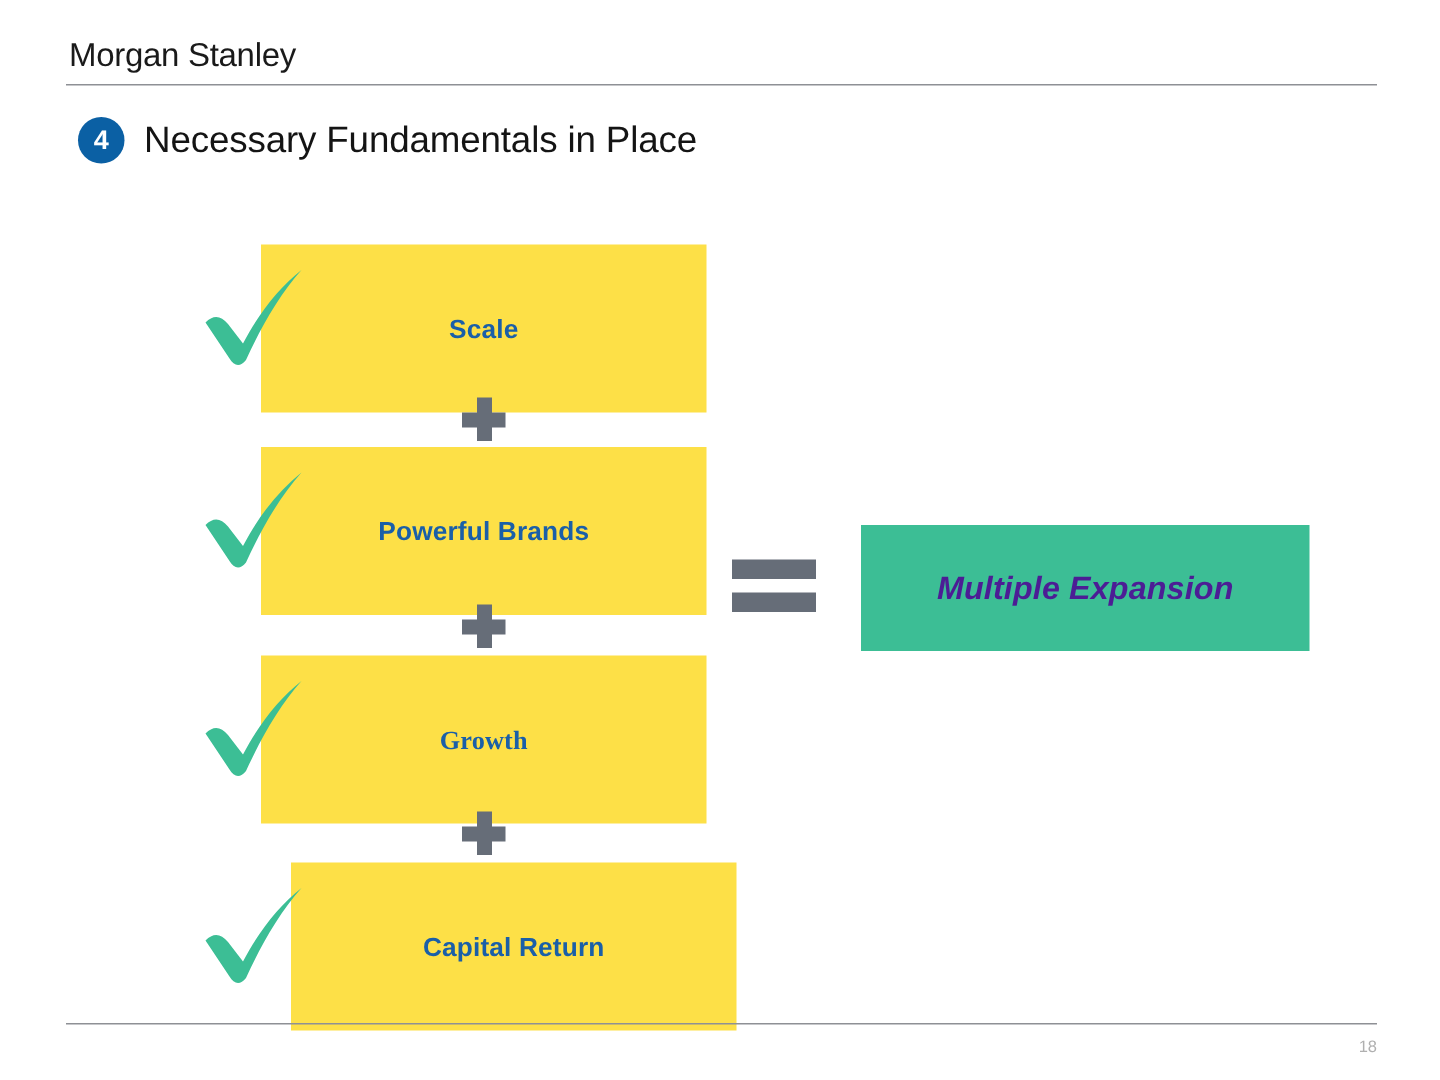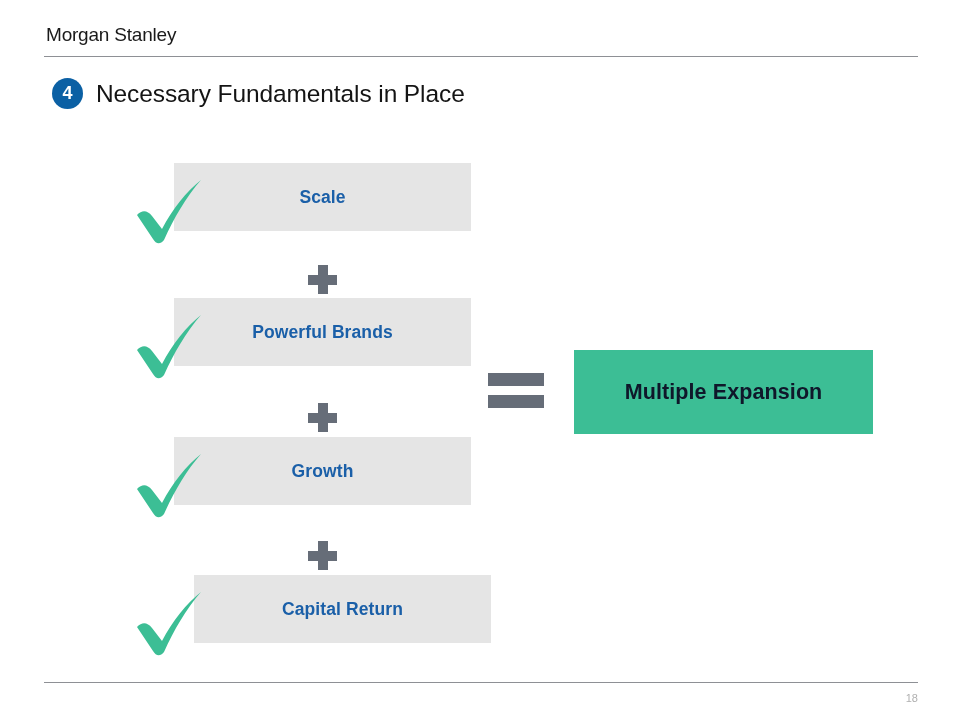--- a/index.html
+++ b/index.html
@@ -7,21 +7,21 @@
     width:960px; height:720px;
     background:#ffffff;
     font-family:"Liberation Sans", sans-serif;
     overflow:hidden;
   }
   .slide { position:relative; width:960px; height:720px; background:#fff; }
 
   
   .brand {
     position:absolute; left:46px; top:24px;
-    font-size:19px; font-weight:400; letter-spacing:-0.2px;
+    font-size:22px; font-weight:400; letter-spacing:-0.2px;
     color:#1a1a1a; white-space:nowrap;
   }
   .header-rule {
     position:absolute; left:44px; top:56px; width:874px; height:0;
     border-top:1.4px solid #8e9095;
   }
 
   
   .title-row {
     position:absolute; left:52px; top:78px;
@@ -37,31 +37,31 @@
   .title-text {
     font-size:24.5px; font-weight:400; color:#141414;
     letter-spacing:-0.1px; white-space:nowrap;
   }
 
   
   .diagram { position:absolute; left:0; top:0; width:960px; height:720px; }
 
   .term-box {
     position:absolute;
-    left:174px; width:297px; height:68px;
-    background:#e5e5e5;
+    left:174px; width:297px; height:112px;
+    background:#fde047;
     display:flex; align-items:center; justify-content:center;
   }
   .term-label {
     font-size:17.5px; font-weight:700; color:#1a5fa8;
     letter-spacing:0.1px; white-space:nowrap;
   }
   .term-box.b0 { top:163px; }
   .term-box.b1 { top:298px; }
-  .term-box.b2 { top:437px; }
+  .term-box.b2 { top:437px;font-family:Liberation Serif, serif; }
   .term-box.b3 { top:575px;margin-left:20px; }
 
   .check {
     position:absolute; left:133px; width:74px; height:72px;
     pointer-events:none;
   }
   .check.c0 { top:175px; }
   .check.c1 { top:310px; }
   .check.c2 { top:449px; }
   .check.c3 { top:587px; }
@@ -84,22 +84,22 @@
   }
   .equals span.bar-top { top:0; }
   .equals span.bar-bottom { top:22px; }
 
   .result-box {
     position:absolute; left:574px; top:350px; width:299px; height:84px;
     background:#3cbe95;
     display:flex; align-items:center; justify-content:center;
   }
   .result-label {
-    font-size:21.5px; font-weight:700; color:#0f172a;
-    letter-spacing:0.1px; white-space:nowrap;
+    font-size:21.5px; font-weight:700; color:#4c1d95;
+    letter-spacing:0.1px; white-space:nowrap;font-style:italic;
   }
 
   
   .footer-rule {
     position:absolute; left:44px; top:682px; width:874px; height:0;
     border-top:1.4px solid #8e9095;
   }
   .page-number {
     position:absolute; right:42px; top:692px;
     font-size:11px; color:#b0b0b0; font-weight:400;

